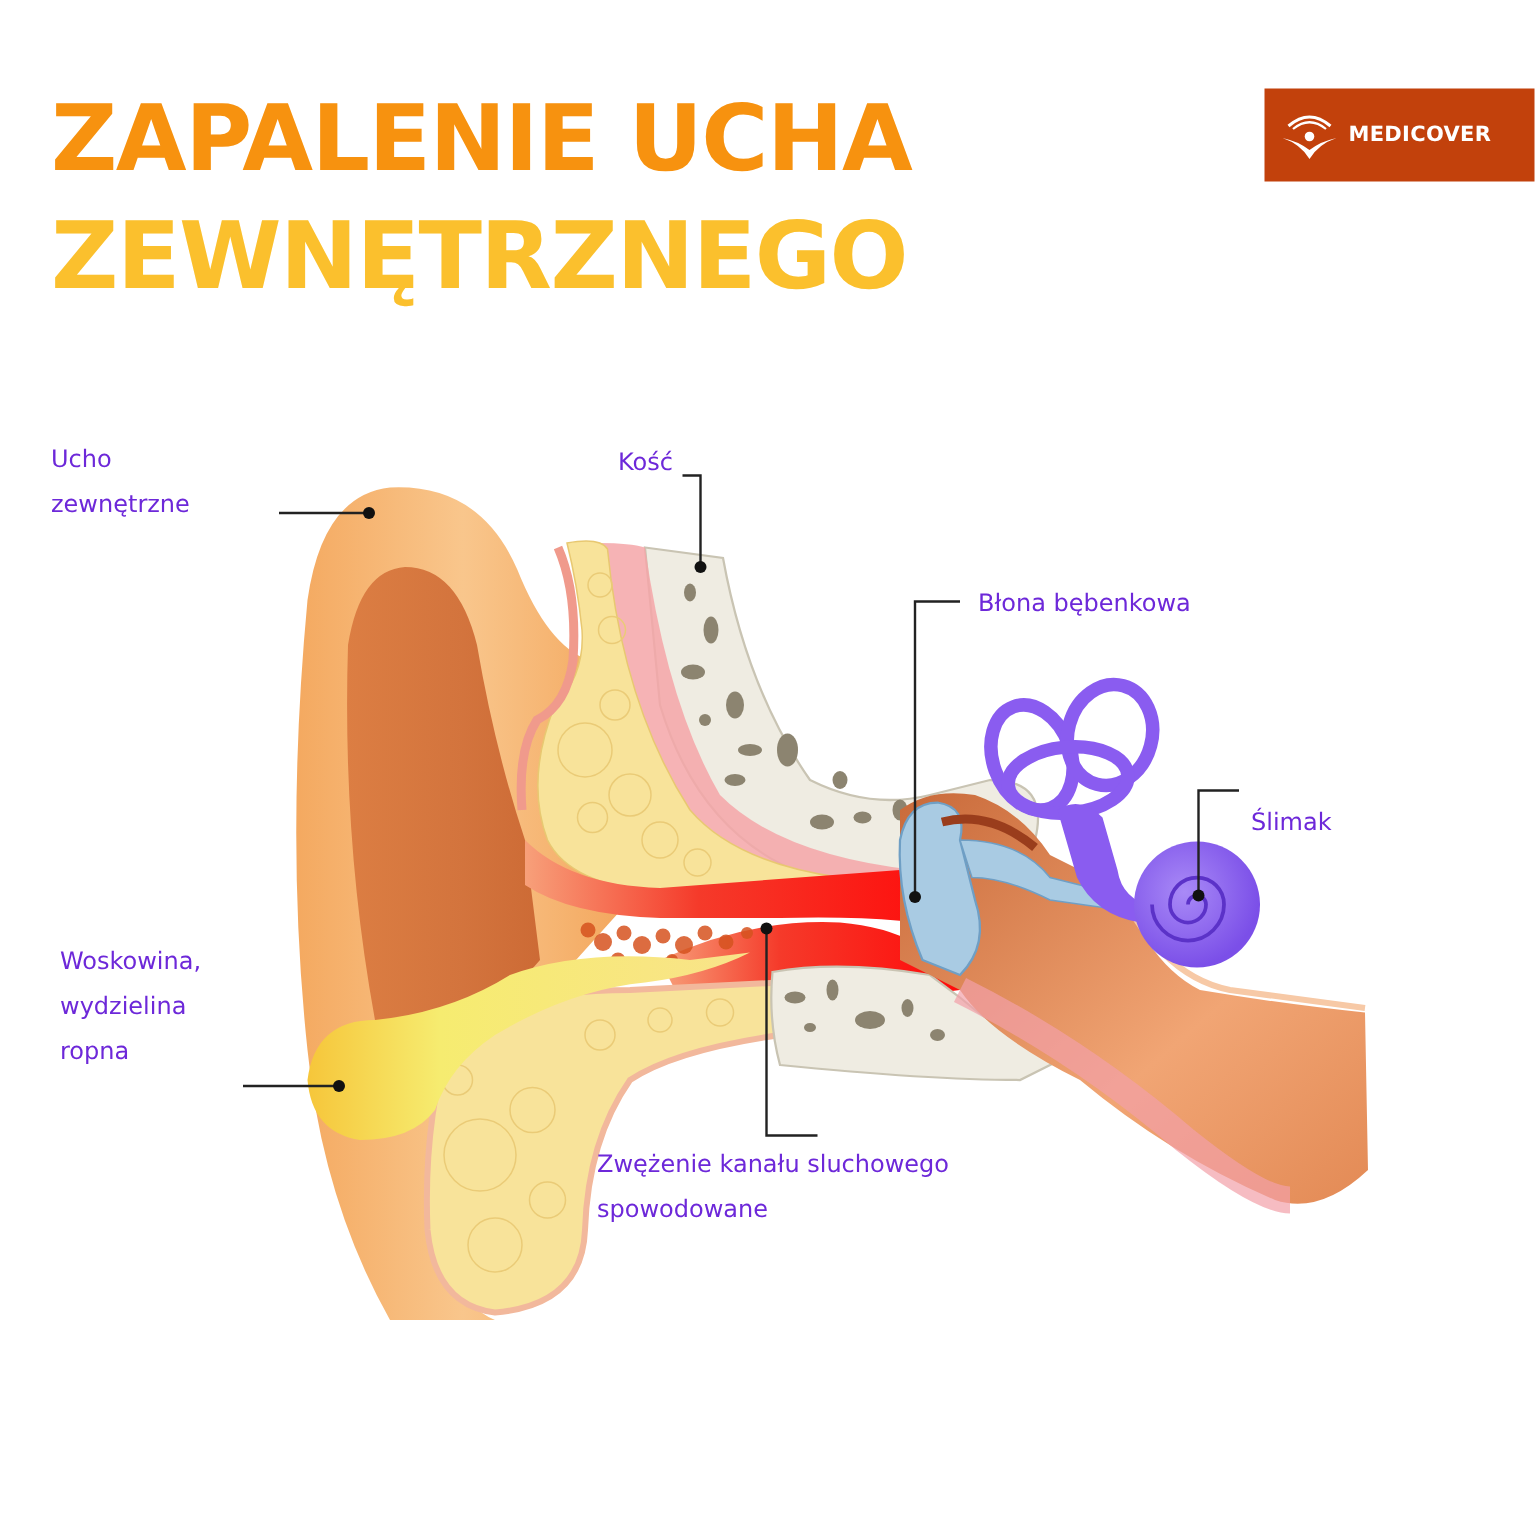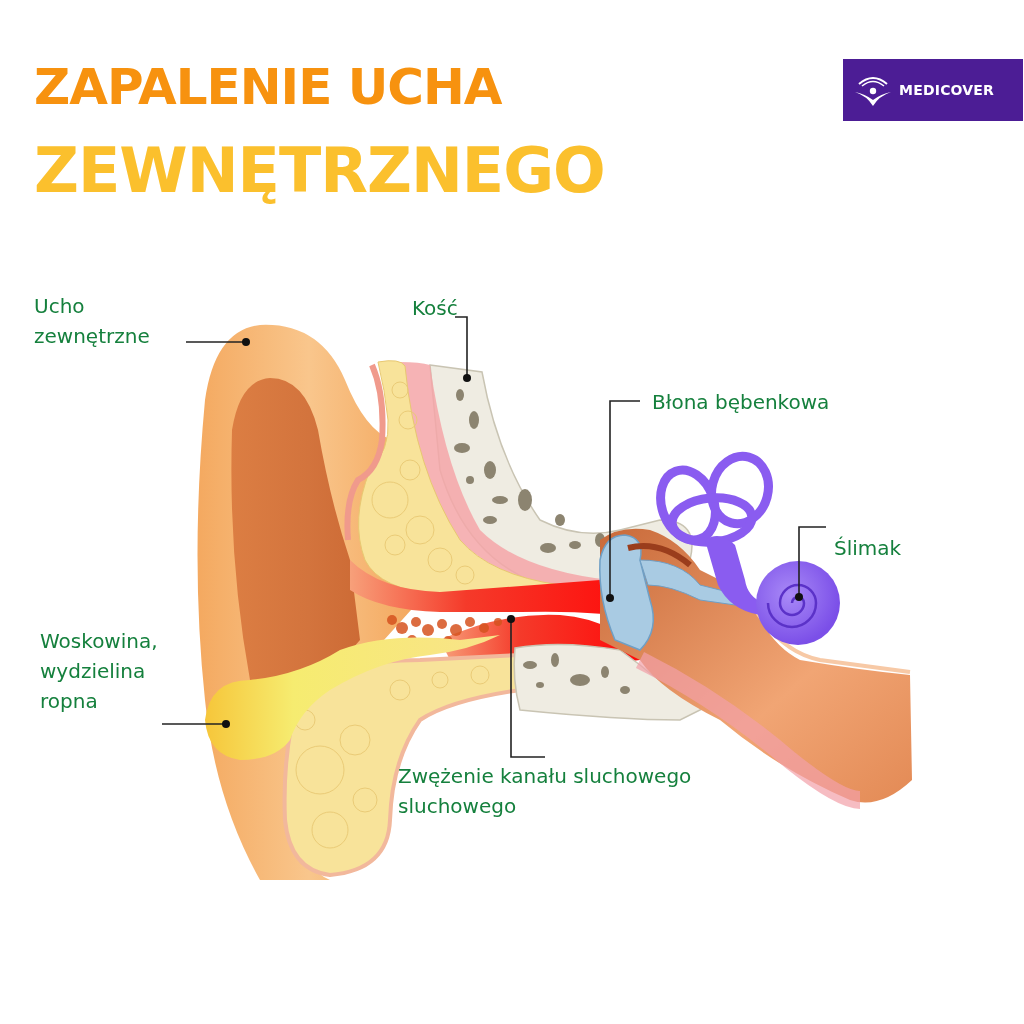--- a/index.html
+++ b/index.html
@@ -1,23 +1,23 @@
 <!DOCTYPE html>
 <html><head>
 <meta charset="utf-8">
 <style>
   html, body { margin:0; padding:0; background:#ffffff; }
   body { width:1024px; height:1024px; position:relative; overflow:hidden; font-family:"Liberation Sans", sans-serif; }
   .title { position:absolute; left:34px; font-family:"DejaVu Sans", sans-serif; font-weight:bold; letter-spacing:-1px; line-height:1; }
-  .title.l1 { top:62px; font-size:50px; color:#f7920f; }
+  .title.l1 { top:62px; font-size:61px; color:#f7920f; }
   .title.l2 { top:140px; font-size:62px; color:#fbc02d; }
-  .logo { position:absolute; left:843px; top:59px; width:180px; height:62px; background:#4c1d95; display:flex; align-items:center; }
+  .logo { position:absolute; left:843px; top:59px; width:180px; height:62px; background:#c2410c; display:flex; align-items:center; }
   .logo svg { margin-left:10px; }
   .logo-text { color:#fff; font-family:"DejaVu Sans", sans-serif; font-weight:bold; font-size:14px; margin-left:6px; letter-spacing:0.2px; }
-  .label { position:absolute; color:#15803d; font-family:"DejaVu Sans", sans-serif; font-size:20px; line-height:30px; white-space:nowrap; }
+  .label { position:absolute; color:#6d28d9; font-family:"DejaVu Sans", sans-serif; font-size:16px; line-height:30px; white-space:nowrap; }
   .illus { position:absolute; left:0; top:0; width:1024px; height:1024px; }
 </style>
 </head>
 <body>
 
 <div class="title l1">ZAPALENIE UCHA</div>
 <div class="title l2">ZEWNĘTRZNEGO</div>
 
 <div class="logo">
   <svg width="40" height="36" viewBox="0 0 40 36">
@@ -182,14 +182,14 @@
 <div class="label" style="left:382px;top:293px;margin-left:30px;">Kość</div>
 <div class="label" style="left:652px;top:387px;">Błona bębenkowa</div>
 <div class="label" style="left:834px;top:506px;margin-top:27px;">Ślimak</div>
 <div class="label" style="left:40px;top:626px;">
   <div>Woskowina,</div>
   <div>wydzielina</div>
   <div>ropna</div>
 </div>
 <div class="label" style="left:398px;top:761px;">
   <div>Zwężenie kanału sluchowego</div>
-  <div>sluchowego</div>
+  <div>spowodowane</div>
 </div>
 
 </body></html>

